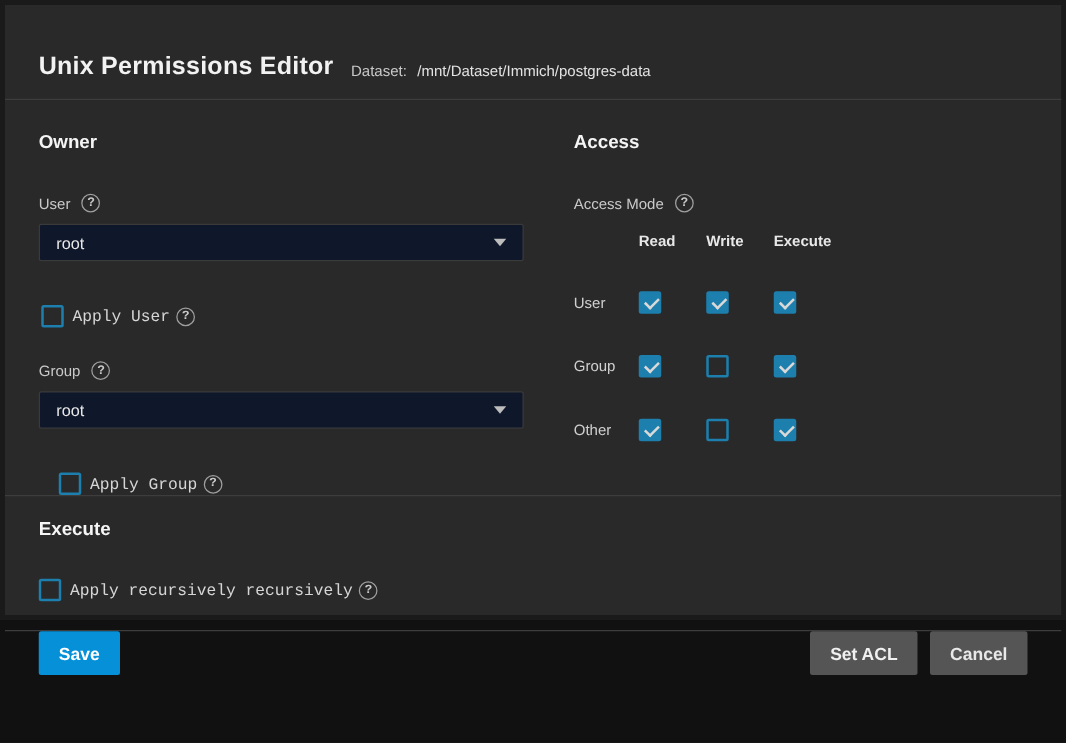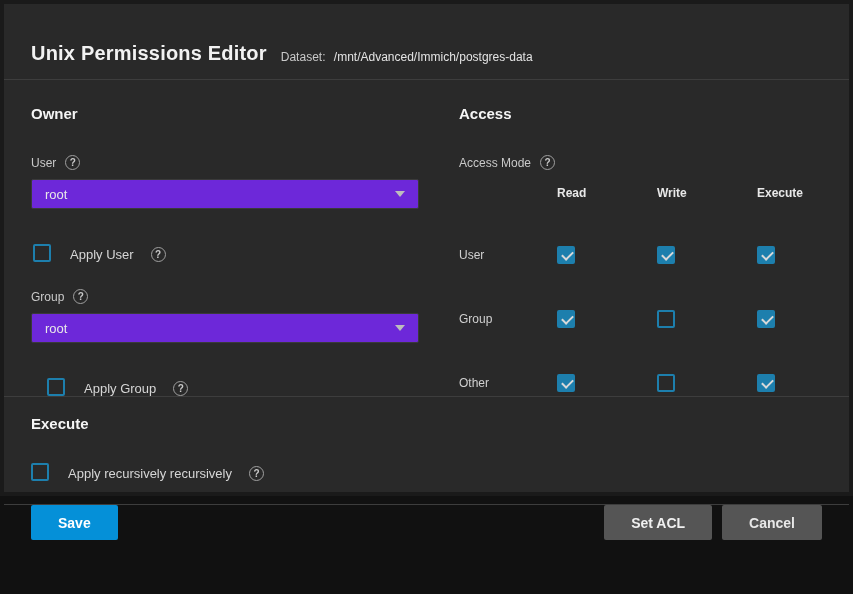--- a/index.html
+++ b/index.html
@@ -34,21 +34,21 @@
   .field-label-row { display:flex; align-items:center; gap:9px; margin-bottom:9px; }
   .field-label { font-size:12px; color:#c9c9c9; }
 
   .help-icon {
     width:15px; height:15px; border:1px solid #9f9f9f; border-radius:50%;
     display:inline-flex; align-items:center; justify-content:center;
     font-size:10px; font-weight:bold; color:#c9c9c9; cursor:pointer; flex:0 0 15px;
   }
 
   .select {
-    width:388px; height:30px; background:#6d28d9;
+    width:388px; height:30px; background:#0f172a;
     border:1px solid #3a3a3a; border-radius:2px;
     display:flex; align-items:center; justify-content:space-between;
     padding:0 13px; cursor:pointer; margin-bottom:35px;
   }
   .select-value { font-size:13px; color:#e8e8e8; }
   .chevron {
     width:0; height:0;
     border-left:5px solid transparent; border-right:5px solid transparent;
     border-top:6px solid #bdbdbd;
   }
@@ -59,65 +59,65 @@
     cursor:pointer; position:relative; background:transparent;
   }
   .cb.checked { background:var(--checkbox-blue,#1d7fad); }
   .cb.checked::after {
     content:""; position:absolute; left:3px; top:3px;
     width:9px; height:5px;
     border-left:2px solid #d9d9d9; border-bottom:2px solid #d9d9d9;
     transform:rotate(-45deg);
   }
 
-  .check-row { display:flex; align-items:flex-end; gap:19px; }
+  .check-row { display:flex; align-items:center; gap:7px;font-family:Liberation Mono, monospace; }
   .check-row .check-label { font-size:13px; color:#d6d6d6; }
   .check-row .help-icon { margin-left:-2px; }
   .apply-user-row { margin-bottom:27px; margin-left:2px; }
   .apply-group-row { margin-left:16px; }
 
   
   .access-mode-row { margin-bottom:16px; }
   .access-grid {
     display:grid; grid-template-columns:52px 54px 54px 70px;
-    row-gap:33px; align-items:center;gap:46px;
+    row-gap:33px; align-items:center;
   }
   .access-grid .col-head { font-size:12px; font-weight:bold; color:#e8e8e8; }
   .access-grid .row-label { font-size:12px; color:#d0d0d0; }
 
   
   .divider { border-top:1px solid var(--divider,#3d3d3d); }
   .advanced { padding:18px 27px 23px 27px; }
   .advanced h2.section { margin-bottom:31px; }
 
   
   .footer {
     flex:1; display:flex; align-items:center; padding:0 27px;
     border-top:1px solid var(--divider,#3d3d3d);
   }
   .btn {
-    height:35px; border:none; border-radius:2px; padding:0 27px;
+    height:35px; border:none; border-radius:2px; padding:0 16px;
     font-family:"Liberation Sans", sans-serif;
     font-size:14px; font-weight:bold; cursor:pointer;
   }
   .btn-primary { background:var(--accent-blue,#0590d8); color:#ffffff; }
   .btn-gray { background:var(--button-gray,#555555); color:#e8e8e8; }
   .btn-cancel { margin-left:10px; }
   .btn-setacl { margin-left:auto; color:#f0f0f0; }
 </style>
 </head>
 <body>
 
 <div class="dialog">
 
   <div class="header">
     <div class="title">Unix Permissions Editor</div>
     <div class="dataset">
       <span class="dataset-label">Dataset:</span>
-      <span class="dataset-path">/mnt/Advanced/Immich/postgres-data</span>
+      <span class="dataset-path">/mnt/Dataset/Immich/postgres-data</span>
     </div>
   </div>
 
   <div class="content">
     <div class="columns">
 
       <div class="owner-col">
         <h2 class="section">Owner</h2>
 
         <div class="field-label-row">

